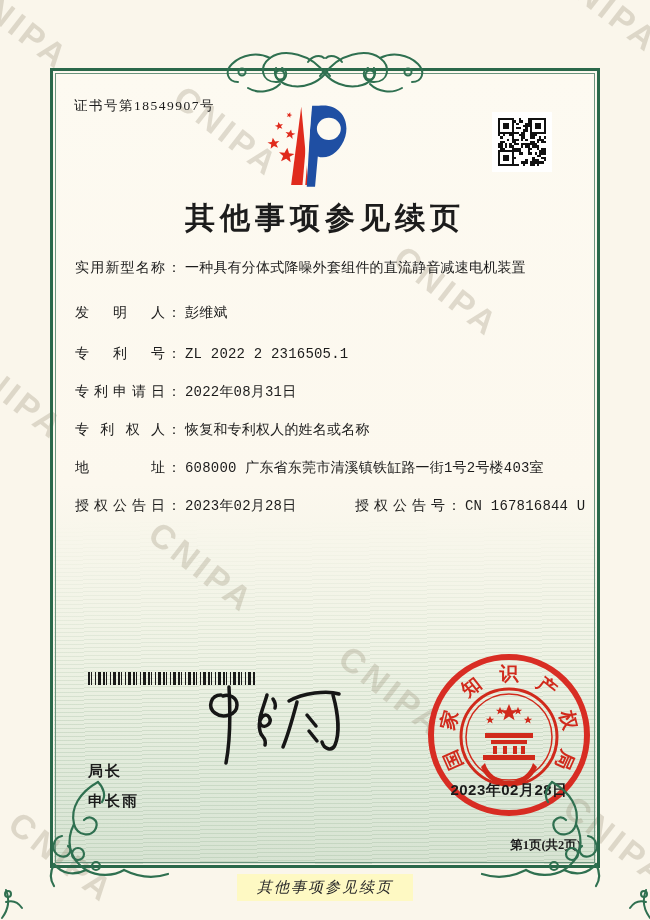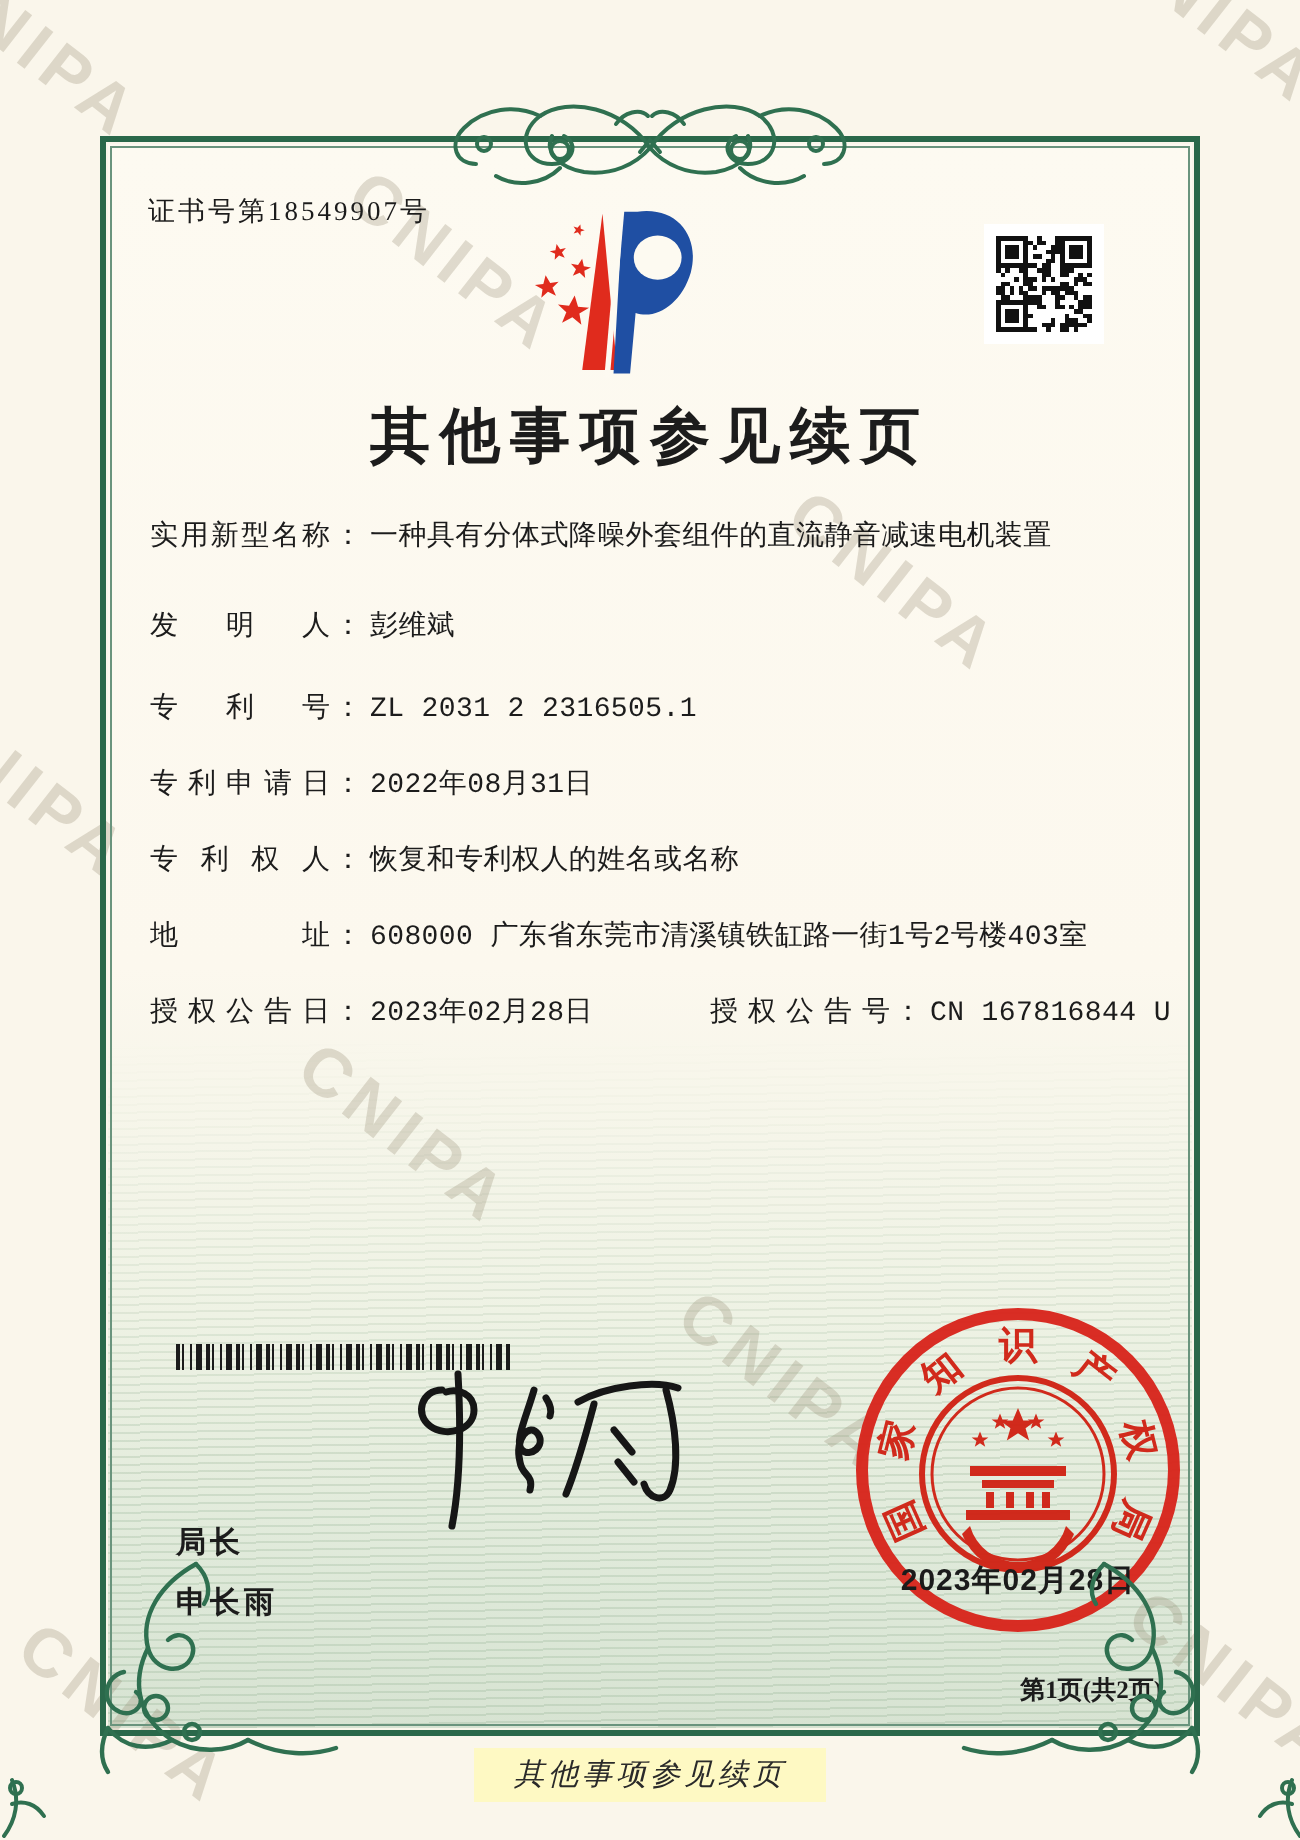--- a/index.html
+++ b/index.html
@@ -306,21 +306,21 @@
       <span>发</span>
       <span>明</span>
       <span>人</span>
     </span><span class="colon">：</span><span class="val">彭维斌</span>
 </div>
 <div class="row" style="top:345px">
   <span class="lbl">
       <span>专</span>
       <span>利</span>
       <span>号</span>
-    </span><span class="colon">：</span><span class="val">ZL 2031 2 2316505.1</span>
+    </span><span class="colon">：</span><span class="val">ZL 2022 2 2316505.1</span>
 </div>
 <div class="row" style="top:383px">
   <span class="lbl">
       <span>专</span>
       <span>利</span>
       <span>申</span>
       <span>请</span>
       <span>日</span>
     </span><span class="colon">：</span><span class="val">2022年08月31日</span>
 </div>

